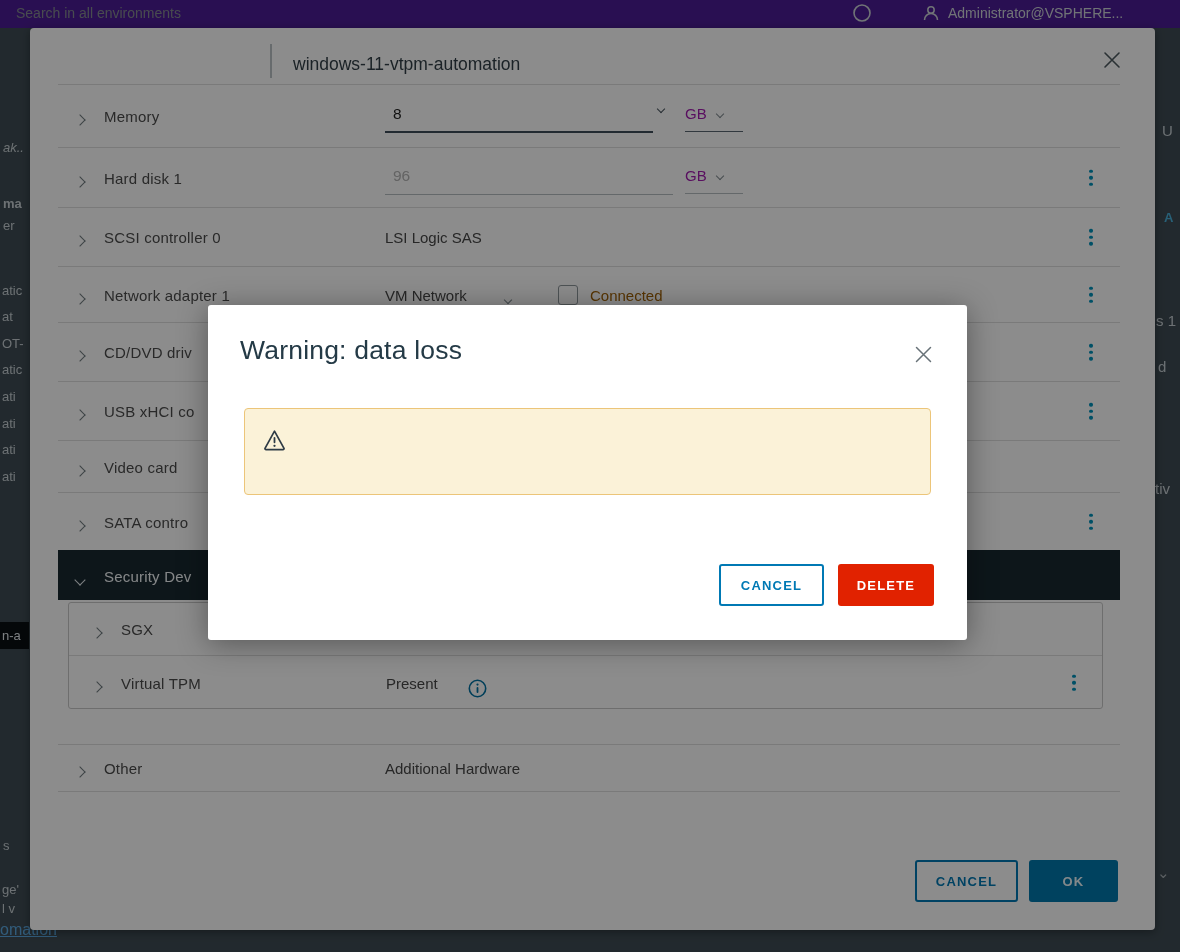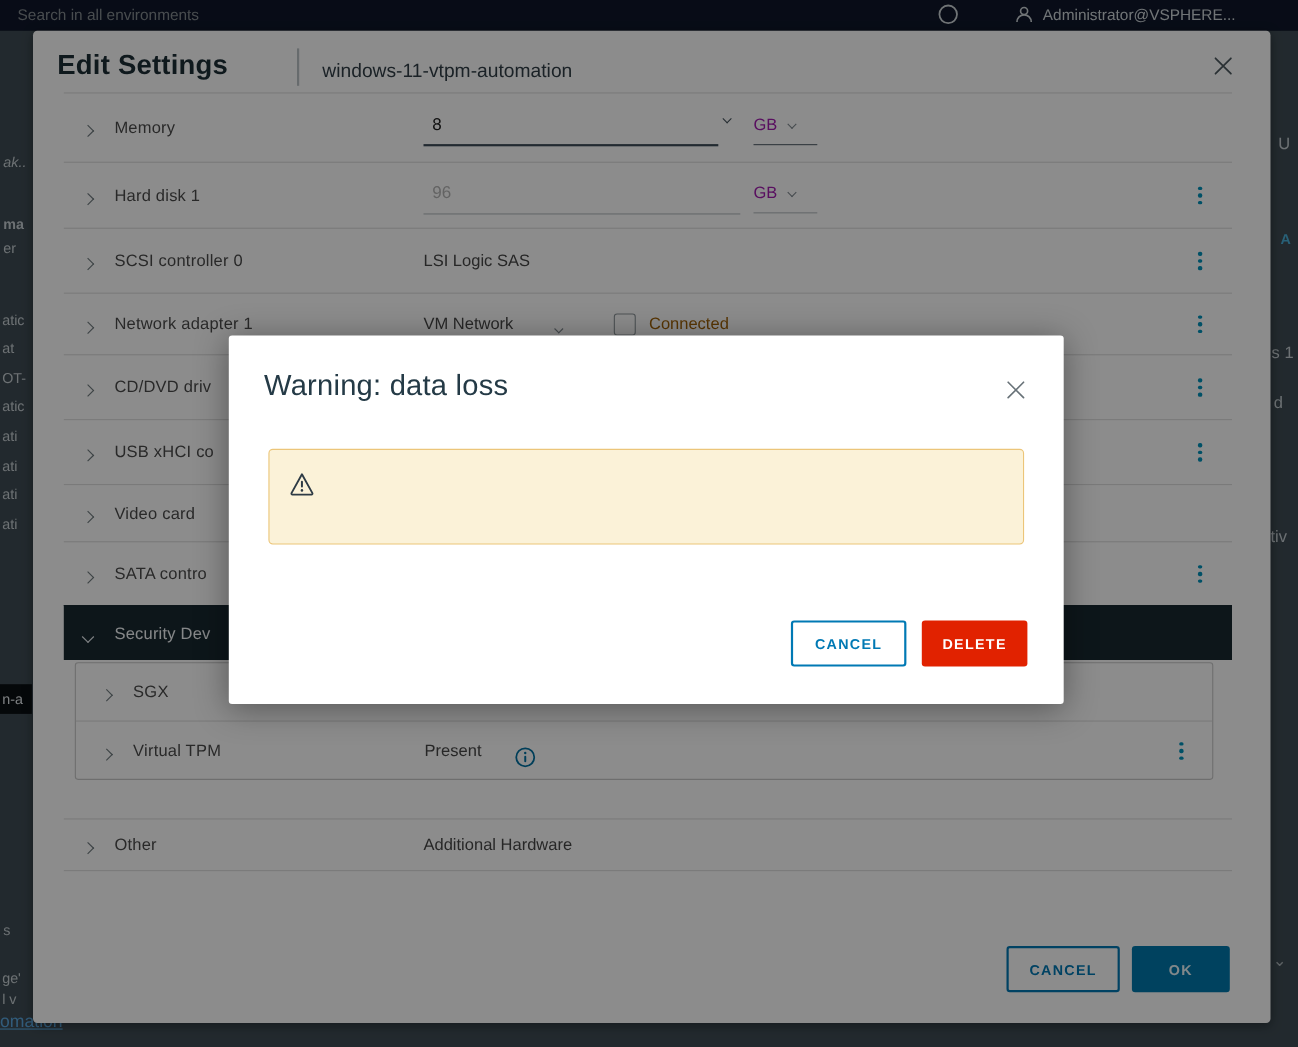--- a/index.html
+++ b/index.html
@@ -2,21 +2,21 @@
 <html><head>
 <meta charset="utf-8">
 <style>
   * { margin:0; padding:0; box-sizing:border-box; }
   html,body { width:1180px; height:952px; overflow:hidden; }
   body { font-family:"Liberation Sans", sans-serif; background:#3f4c54; position:relative; }
 
   .stage { position:absolute; inset:0; width:1180px; height:952px; overflow:hidden; }
 
   
-  .topbar { position:absolute; left:0; top:0; width:1180px; height:28px; background:#0f172a; z-index:1; overflow:hidden; }
+  .topbar { position:absolute; left:0; top:0; width:1180px; height:28px; background:#4c1d95; z-index:1; overflow:hidden; }
   .topbar .search-text { position:absolute; left:16px; top:5px; font-size:14px; color:#848b90; }
   .topbar .user-text { position:absolute; left:948px; top:5px; font-size:14px; color:#cdd4d8; white-space:nowrap; }
   .topbar .arc-icon { position:absolute; left:852px; top:3px; }
   .topbar .person-icon { position:absolute; left:922px; top:4px; }
 
   .backdrop { position:absolute; inset:0; z-index:0; }
   .frag { position:absolute; font-size:13px; color:#c6ced3; white-space:nowrap; }
   .frag.teal { color:#49afd9; font-weight:700; }
   .frag.big { font-size:15px; }
   .nav-selected { position:absolute; left:0; top:622px; width:29px; height:27px; background:#0a0f13; color:#e2e8eb; font-size:13px; line-height:27px; padding-left:2px; }
@@ -126,21 +126,20 @@
     <span class="person-icon">
       <svg width="18" height="18" viewBox="0 0 18 18">
           <circle cx="9" cy="6" r="3.2" fill="none" stroke="#cdd4d8" stroke-width="1.5"></circle>
           <path d="M2.5 16 a6.5 6.5 0 0 1 13 0" fill="none" stroke="#cdd4d8" stroke-width="1.5"></path>
         </svg>
     </span>
     <span class="user-text">Administrator@VSPHERE...</span>
   </div>
 
   <div class="dialog">
-    <div class="dlg-title">Edit Settings</div>
     <div class="dlg-sep"></div>
     <div class="dlg-vm">windows-11-vtpm-automation</div>
     <div class="dlg-close">
       <svg width="18" height="18" viewBox="0 0 18 18">
           <path d="M2 2 L16 16 M16 2 L2 16" stroke="#4e5a60" stroke-width="1.6" stroke-linecap="round"></path>
         </svg>
     </div>
 
     <div class="rows">
 

